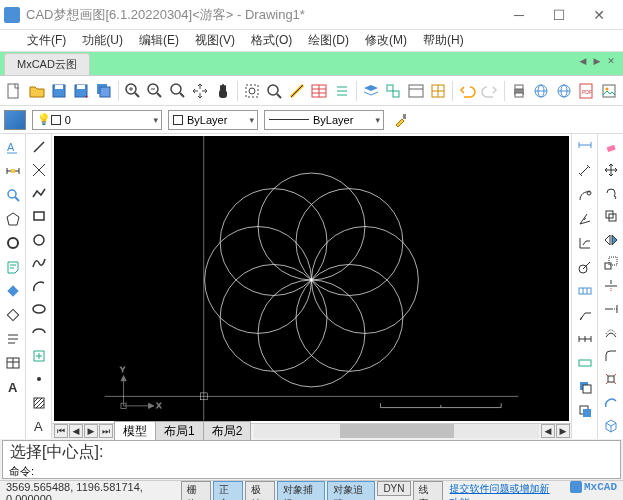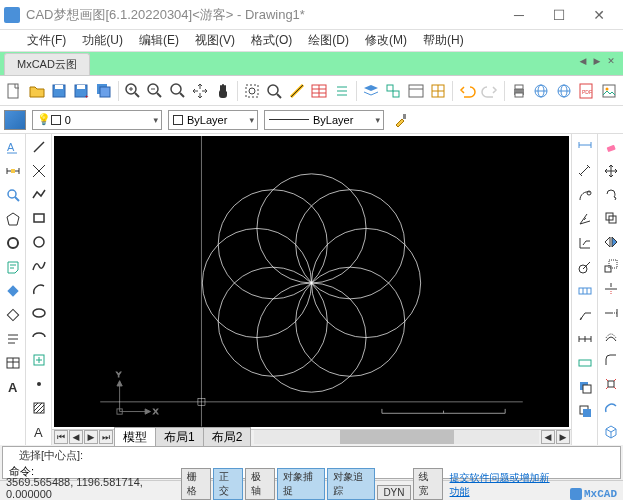--- a/index.html
+++ b/index.html
@@ -35,23 +35,23 @@
 .canvas { flex: 1; background: #000; position: relative; margin: 2px; }
 .canvas svg { position: absolute; top:0; left:0; width:100%; height:100%; }
 .scrollh { height: 16px; background: #f0f0f0; display: flex; align-items: center; border-top: 1px solid #ccc; }
 .layouttabs { display: flex; align-items: center; padding: 0 2px; }
 .ltab { padding: 1px 8px; font-size: 12px; border: 1px solid #aaa; background: #fff; margin-right: -1px; }
 .ltab.inactive { background: #e0e0e0; }
 .navctrl { width: 14px; height: 14px; display: flex; align-items: center; justify-content: center; font-size: 9px; color: #333; border: 1px solid #aaa; background: #eee; margin-right: 1px; }
 .scrolltrack { flex: 1; height: 14px; background: #e8e8e8; margin: 0 2px; position: relative; }
 .scrollthumb { position: absolute; height: 100%; background: #c0c0c0; }
 .cmdarea { background: #fff; border: 1px solid #aaa; margin: 1px 2px; }
-.cmdline { padding: 1px 16px; font-size: 11px; color: #333; }
+.cmdline { padding: 1px 7px; font-size: 16px; color: #333; }
 .cmdinput { width: 100%; border: none; outline: none; font-size: 11px; padding: 1px 6px; background: #fff; }
-.statusbar { height: 20px; background: #f0f0f0; display: flex; align-items: flex-end; font-size: 11px; border-top: 1px solid #ccc; }
+.statusbar { height: 20px; background: #f0f0f0; display: flex; align-items: flex-start; font-size: 11px; border-top: 1px solid #ccc; }
 .coords { padding: 0 6px; color: #333; }
 .sfill { flex: 1; }
 .sbtn2 { padding: 1px 5px; border: 1px solid #999; background: #e8e8e8; margin: 0 1px; font-size: 10px; color: #333; }
 .sbtn2.active { background: #b8d8f0; border-color: #5a9ad0; }
 .sbtn2.link { color: #0066cc; text-decoration: underline; border: none; background: none; }
 .brand { padding: 0 6px; color: #4a90d9; font-weight: bold; display: flex; align-items: center; gap: 2px; font-family: Liberation Mono, monospace; }
 .brand::before { content: ""; width: 12px; height: 12px; background: #4a90d9; border-radius: 2px; }
 </style>
 </head>
 <body>

